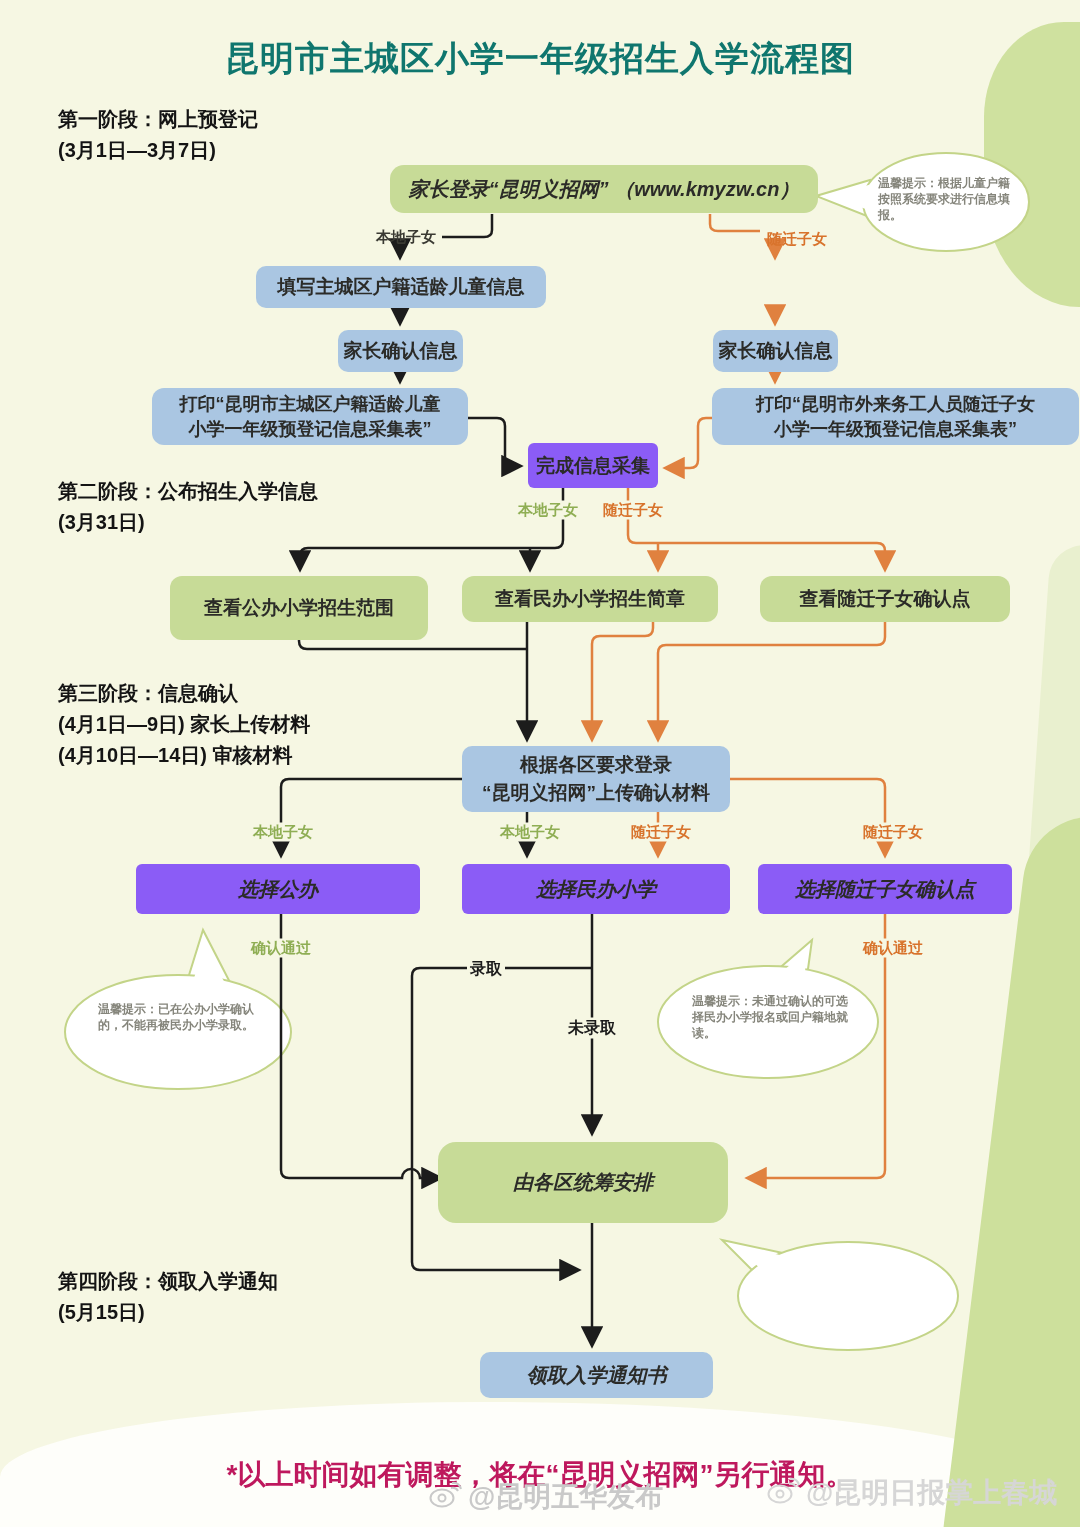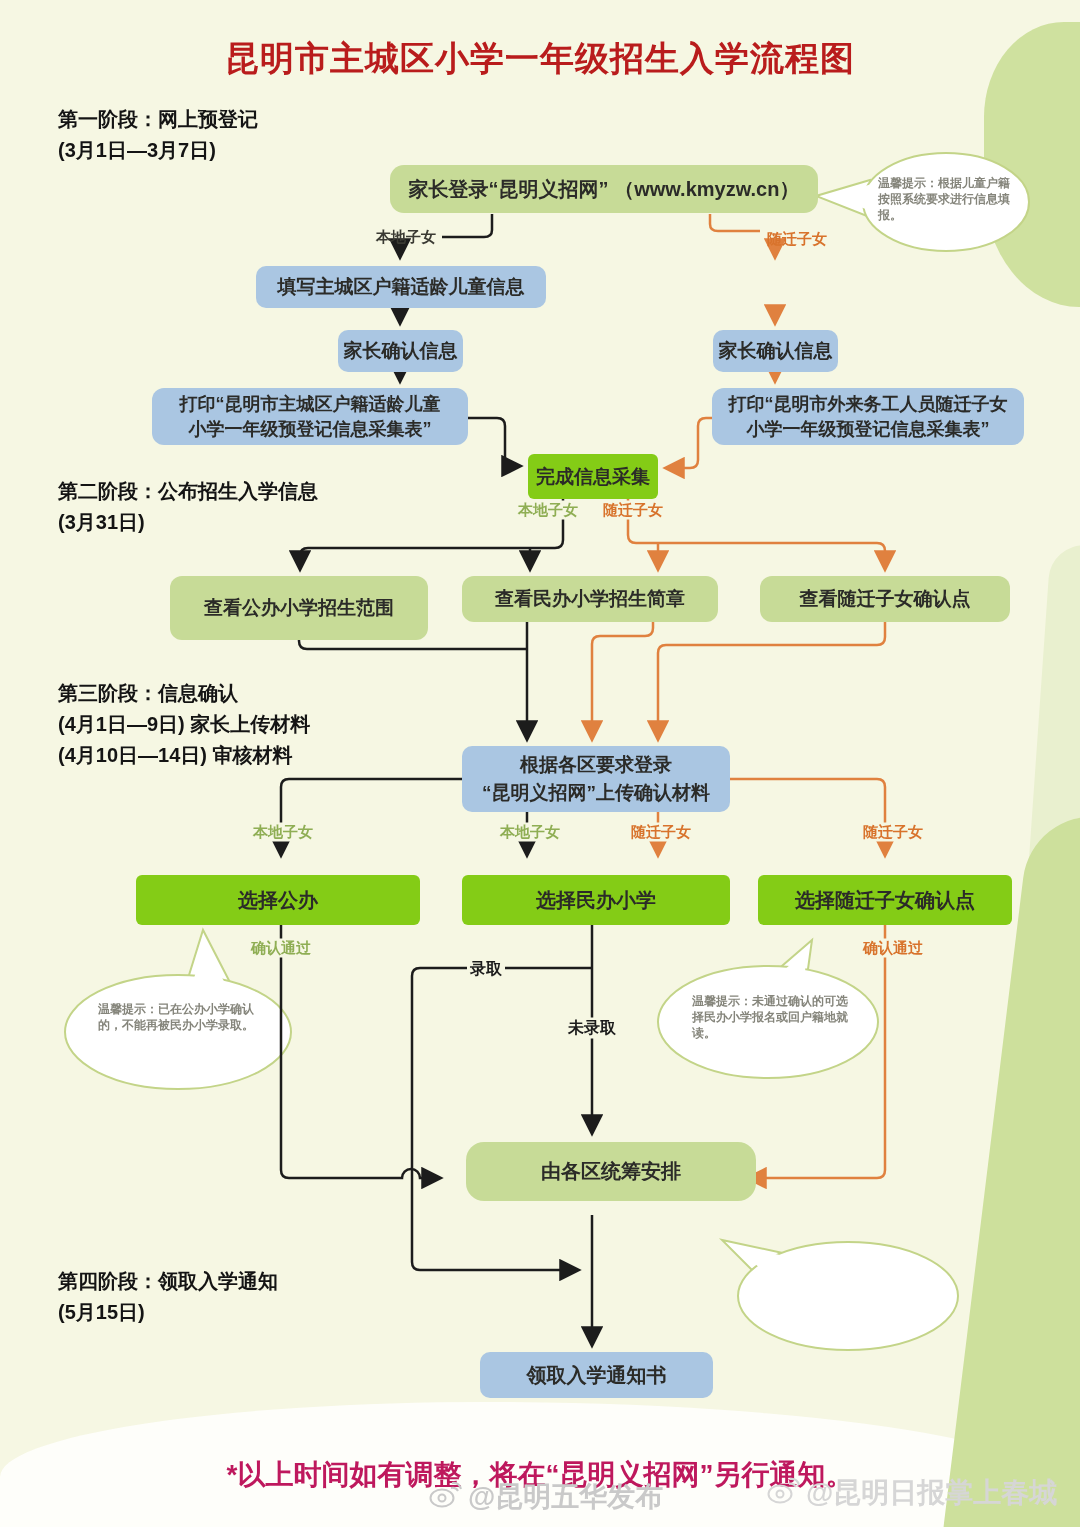--- a/index.html
+++ b/index.html
@@ -13,30 +13,30 @@
   .deco-tr{position:absolute;right:0;top:22px;width:96px;height:285px;
     background:#cfe19f;border-radius:80px 0 0 95px / 95px 0 0 120px;}
   .deco-right-light{position:absolute;right:-26px;top:545px;width:70px;height:430px;
     background:#e9f0cf;border-radius:45px;transform:rotate(4deg);}
   .deco-bottom{position:absolute;left:0;bottom:0;width:1080px;height:125px;
     background:#fefefa;border-radius:45% 55% 0 0 / 75px 95px 0 0;}
   .deco-right{position:absolute;right:-58px;top:815px;width:155px;height:790px;
     background:#cde09c;border-radius:70px;transform:rotate(7deg);}
   
   .title{position:absolute;left:0;top:36px;width:100%;text-align:center;
-    font-size:34px;font-weight:bold;color:#b91c1c;letter-spacing:1px;}
+    font-size:34px;font-weight:bold;color:#0f766e;letter-spacing:1px;}
   .stage{position:absolute;left:58px;font-size:20px;font-weight:bold;
     color:#141414;line-height:31px;}
   
   .node{position:absolute;display:flex;flex-direction:column;justify-content:center;
     text-align:center;font-weight:bold;color:#2b2b28;}
   .node-green{background:#c7db97;border-radius:12px;}
   .node-blue{background:#aac6e2;border-radius:10px;}
-  .node-tan{background:#84cc16;border-radius:6px;margin-top:11px;}
-  .f20{font-size:20px;} .f19{font-size:19px;} .f18{font-size:18px;line-height:25px;}
+  .node-tan{background:#8b5cf6;border-radius:6px;}
+  .f20{font-size:20px;font-style:italic;} .f19{font-size:19px;} .f18{font-size:18px;line-height:25px;}
   .two-line{line-height:28px;}
   
   svg.layer{position:absolute;left:0;top:0;z-index:3;}
   .node,.lbl,.stage,.title{z-index:4;}
   
   .lbl{position:absolute;transform:translate(-50%,-50%);font-size:15px;
     background:#f6f7e3;padding:0 3px;white-space:nowrap;font-weight:bold;}
   .lbl-dark{color:#3a3a33;background:transparent;}
   .lbl-green{color:#8fae54;}
   .lbl-orange{color:#d8732c;}
@@ -152,41 +152,41 @@
 
   <div class="node node-blue f19" style="left:256px;top:266px;width:290px;height:42px;">填写主城区户籍适龄儿童信息</div>
 
   <div class="node node-blue f19" style="left:338px;top:330px;width:125px;height:42px;">家长确认信息</div>
   <div class="node node-blue f19" style="left:713px;top:330px;width:125px;height:42px;">家长确认信息</div>
 
   <div class="node node-blue f18" style="left:152px;top:388px;width:316px;height:57px;border-radius:12px;">
     <div>打印“昆明市主城区户籍适龄儿童</div>
     <div>小学一年级预登记信息采集表”</div>
   </div>
-  <div class="node node-blue f18" style="left:712px;top:388px;width:312px;height:57px;border-radius:12px;">
+  <div class="node node-blue f18" style="left:712px;top:388px;width:367px;height:57px;border-radius:12px;">
     <div>打印“昆明市外来务工人员随迁子女</div>
     <div>小学一年级预登记信息采集表”</div>
   </div>
 
   <div class="node node-tan f19" style="left:528px;top:443px;width:130px;height:45px;">完成信息采集</div>
 
   <div class="node node-green f19" style="left:170px;top:576px;width:258px;height:64px;">查看公办小学招生范围</div>
   <div class="node node-green f19" style="left:462px;top:576px;width:256px;height:46px;">查看民办小学招生简章</div>
   <div class="node node-green f19" style="left:760px;top:576px;width:250px;height:46px;">查看随迁子女确认点</div>
 
   <div class="node node-blue f19 two-line" style="left:462px;top:746px;width:268px;height:66px;">
     <div>根据各区要求登录</div>
     <div>“昆明义招网”上传确认材料</div>
   </div>
 
   <div class="node node-tan f20" style="left:136px;top:864px;width:284px;height:50px;">选择公办</div>
   <div class="node node-tan f20" style="left:462px;top:864px;width:268px;height:50px;">选择民办小学</div>
   <div class="node node-tan f20" style="left:758px;top:864px;width:254px;height:50px;">选择随迁子女确认点</div>
 
-  <div class="node node-green f20" style="left:466px;top:1142px;width:290px;height:59px;border-radius:18px;">由各区统筹安排</div>
+  <div class="node node-green f20" style="left:438px;top:1142px;width:290px;height:81px;border-radius:18px;">由各区统筹安排</div>
 
   <div class="node node-blue f20" style="left:480px;top:1352px;width:233px;height:46px;">领取入学通知书</div>
 
   <div class="lbl lbl-dark" style="left:406px;top:237px;">本地子女</div>
   <div class="lbl lbl-orange" style="left:797px;top:239px;background:transparent;">随迁子女</div>
 
   <div class="lbl lbl-green" style="left:548px;top:510px;">本地子女</div>
   <div class="lbl lbl-orange" style="left:633px;top:510px;">随迁子女</div>
 
   <div class="lbl lbl-green" style="left:283px;top:832px;">本地子女</div>

